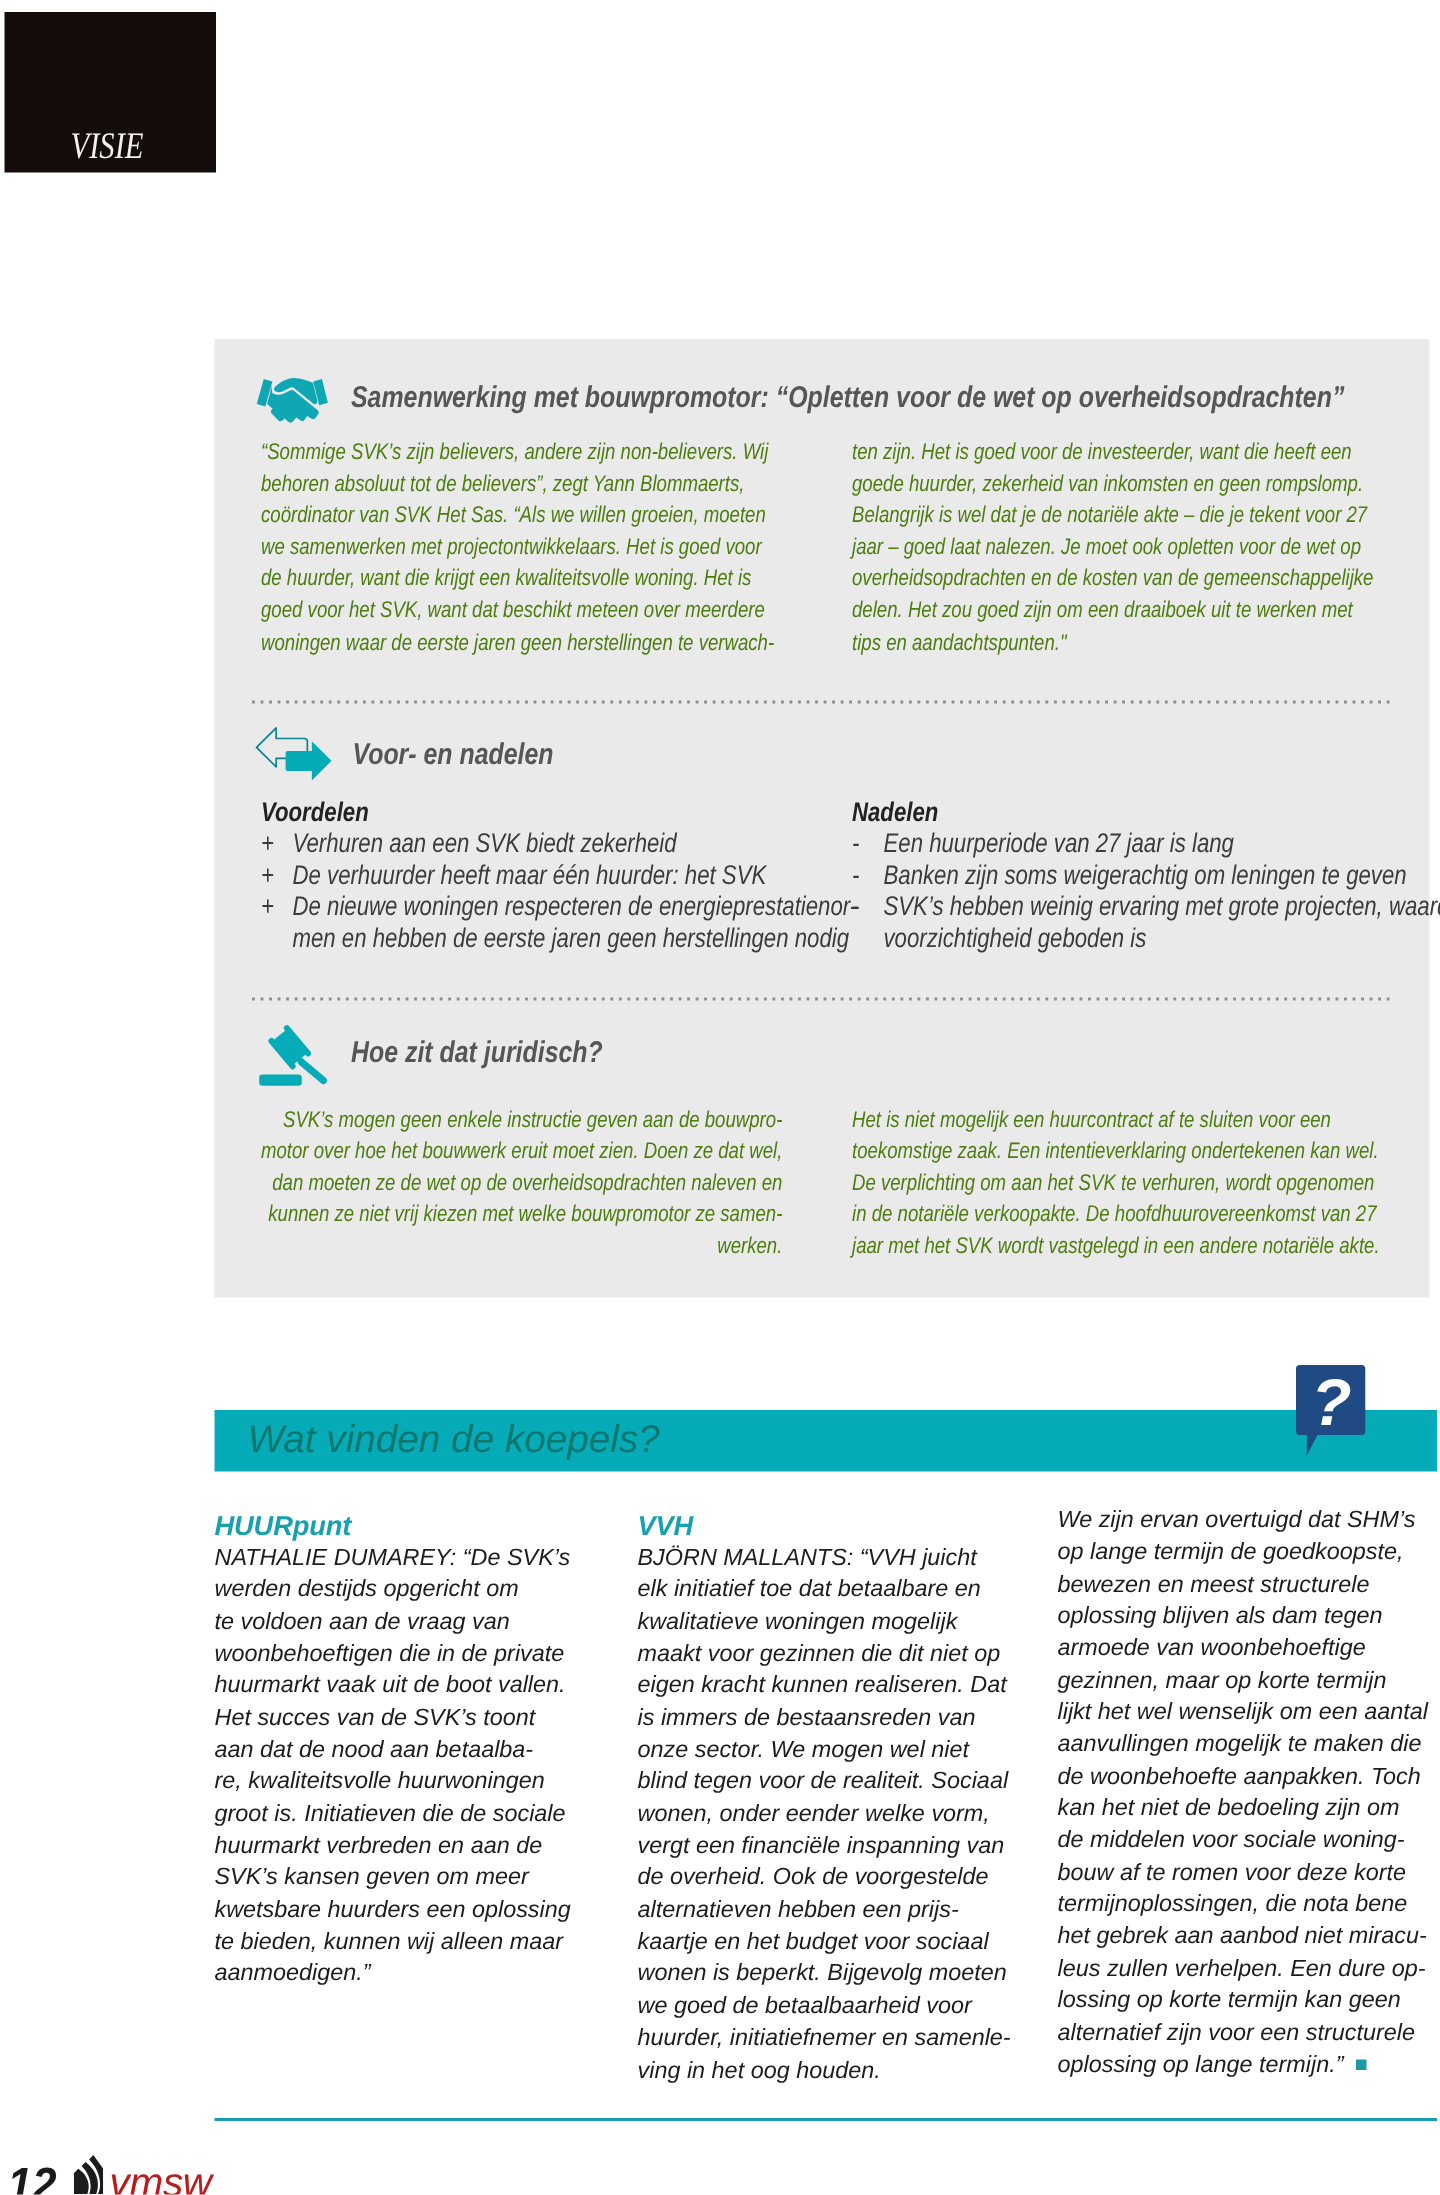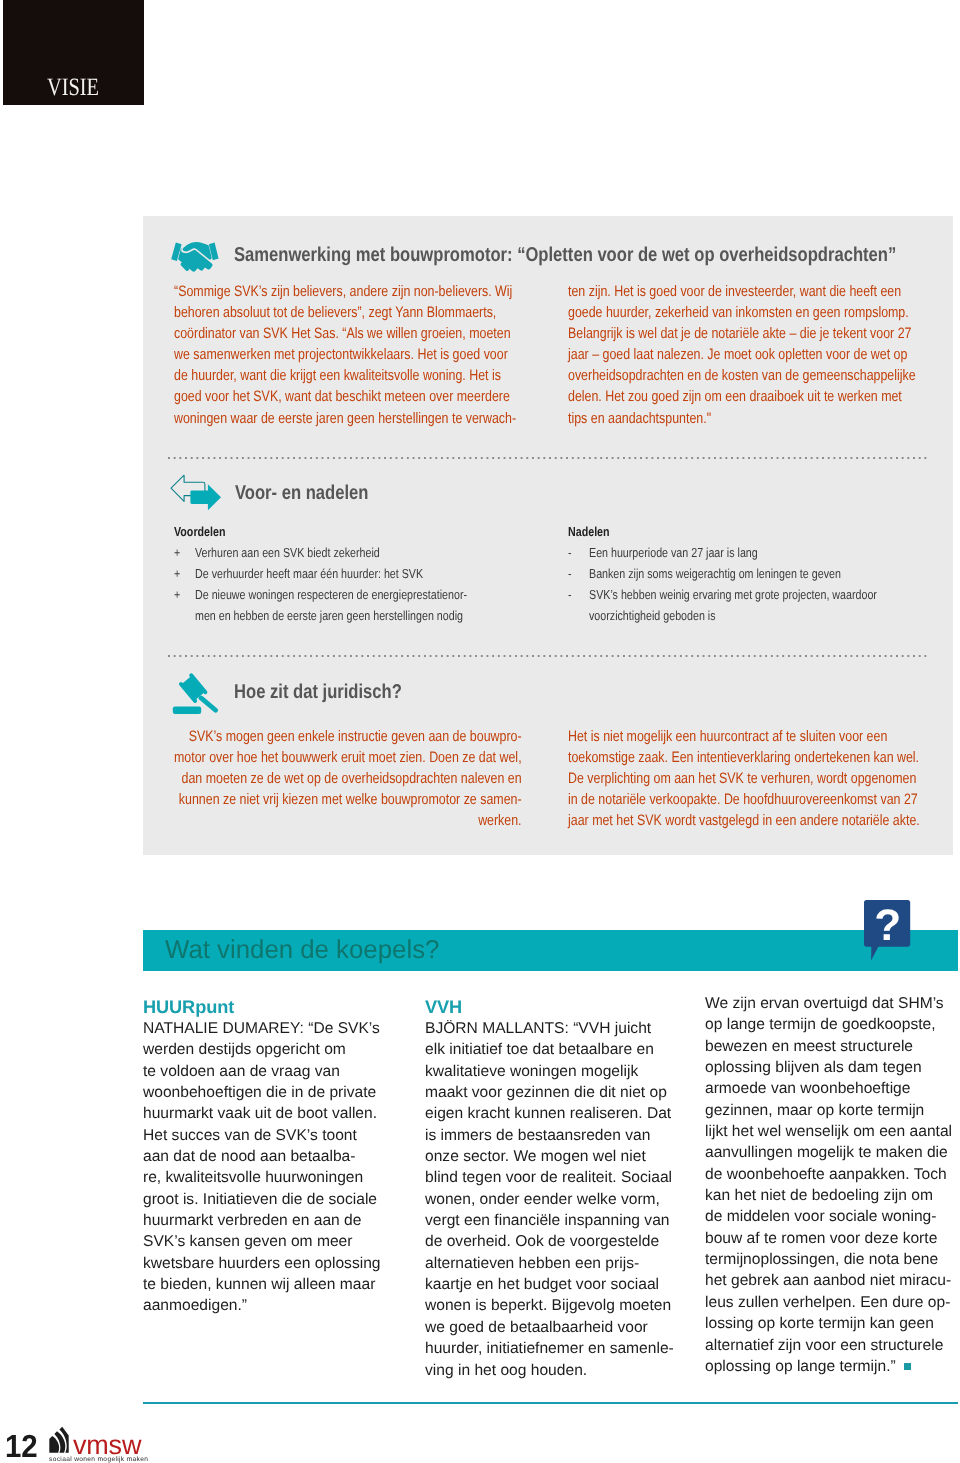--- a/index.html
+++ b/index.html
@@ -1,41 +1,41 @@
 <!DOCTYPE html>
 <html lang="nl"><head>
 <meta charset="utf-8">
 <title>VISIE</title>
 <style>
   html,body{margin:0;padding:0;}
   body{width:960px;height:1463px;background:#ffffff;
        font-family:"Liberation Sans",sans-serif;overflow:hidden;position:relative;
        -webkit-font-smoothing:antialiased;text-rendering:geometricPrecision;}
-  .page{position:absolute;left:0;top:0;width:960px;height:1102px;}
+  .page{position:absolute;left:0;top:10px;width:960px;height:1102px;font-style:italic;}
 
   
   #visie-tab{position:absolute;left:3px;top:-2px;width:141px;height:107px;background:#140d0c;}
   #visie-label{position:absolute;left:44px;top:77px;color:#f4f2ef;
       font-family:"Liberation Serif",serif;font-size:25px;line-height:25px;
       transform:scaleX(.815);transform-origin:0 0;white-space:nowrap;}
 
   
   #grey-panel{position:absolute;left:143px;top:216px;width:810px;height:639px;background:#eaeaea;}
 
   
   .sec-title{position:absolute;color:#565656;font-weight:bold;white-space:nowrap;
              font-size:20px;line-height:20px;transform:scaleX(.83);transform-origin:0 0;}
 
   
-  .ctext{position:absolute;color:#c2410c;font-size:15.1px;}
+  .ctext{position:absolute;color:#4d7c0f;font-size:15.1px;}
   .ctext .l{white-space:nowrap;height:21.1px;line-height:21.1px;
             transform:scaleX(.822);transform-origin:0 50%;}
 
   
-  .blist{position:absolute;color:#3b3b3b;font-size:13px;}
+  .blist{position:absolute;color:#3b3b3b;font-size:18px;}
   .blist .bh{white-space:nowrap;height:21.1px;line-height:21.1px;font-weight:bold;
              transform:scaleX(.822);transform-origin:0 50%;color:#222;}
   .blist .li{position:relative;}
   .blist .mk{position:absolute;left:0;white-space:nowrap;height:21.1px;line-height:21.1px;
              transform:scaleX(.822);transform-origin:0 50%;}
   .blist .lt{white-space:nowrap;height:21.1px;line-height:21.1px;
              transform:scaleX(.822);transform-origin:0 50%;margin-left:20.5px;}
 
   
   .dotrule{position:absolute;height:2px;

